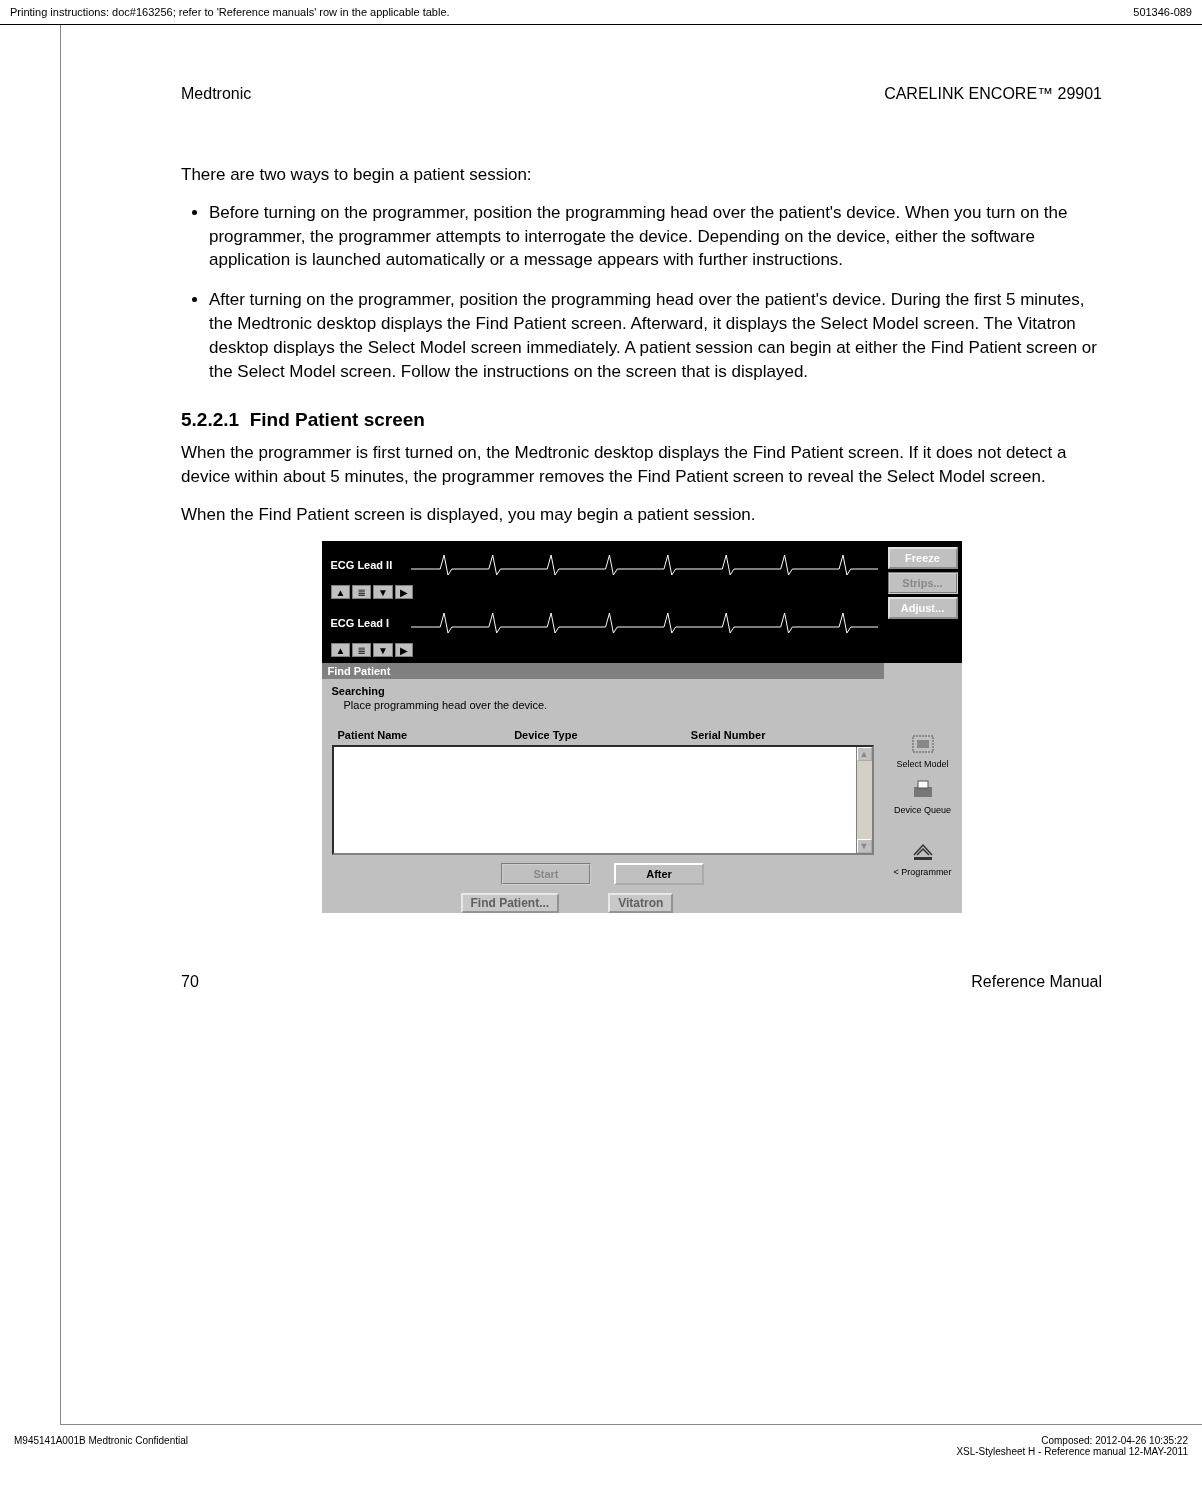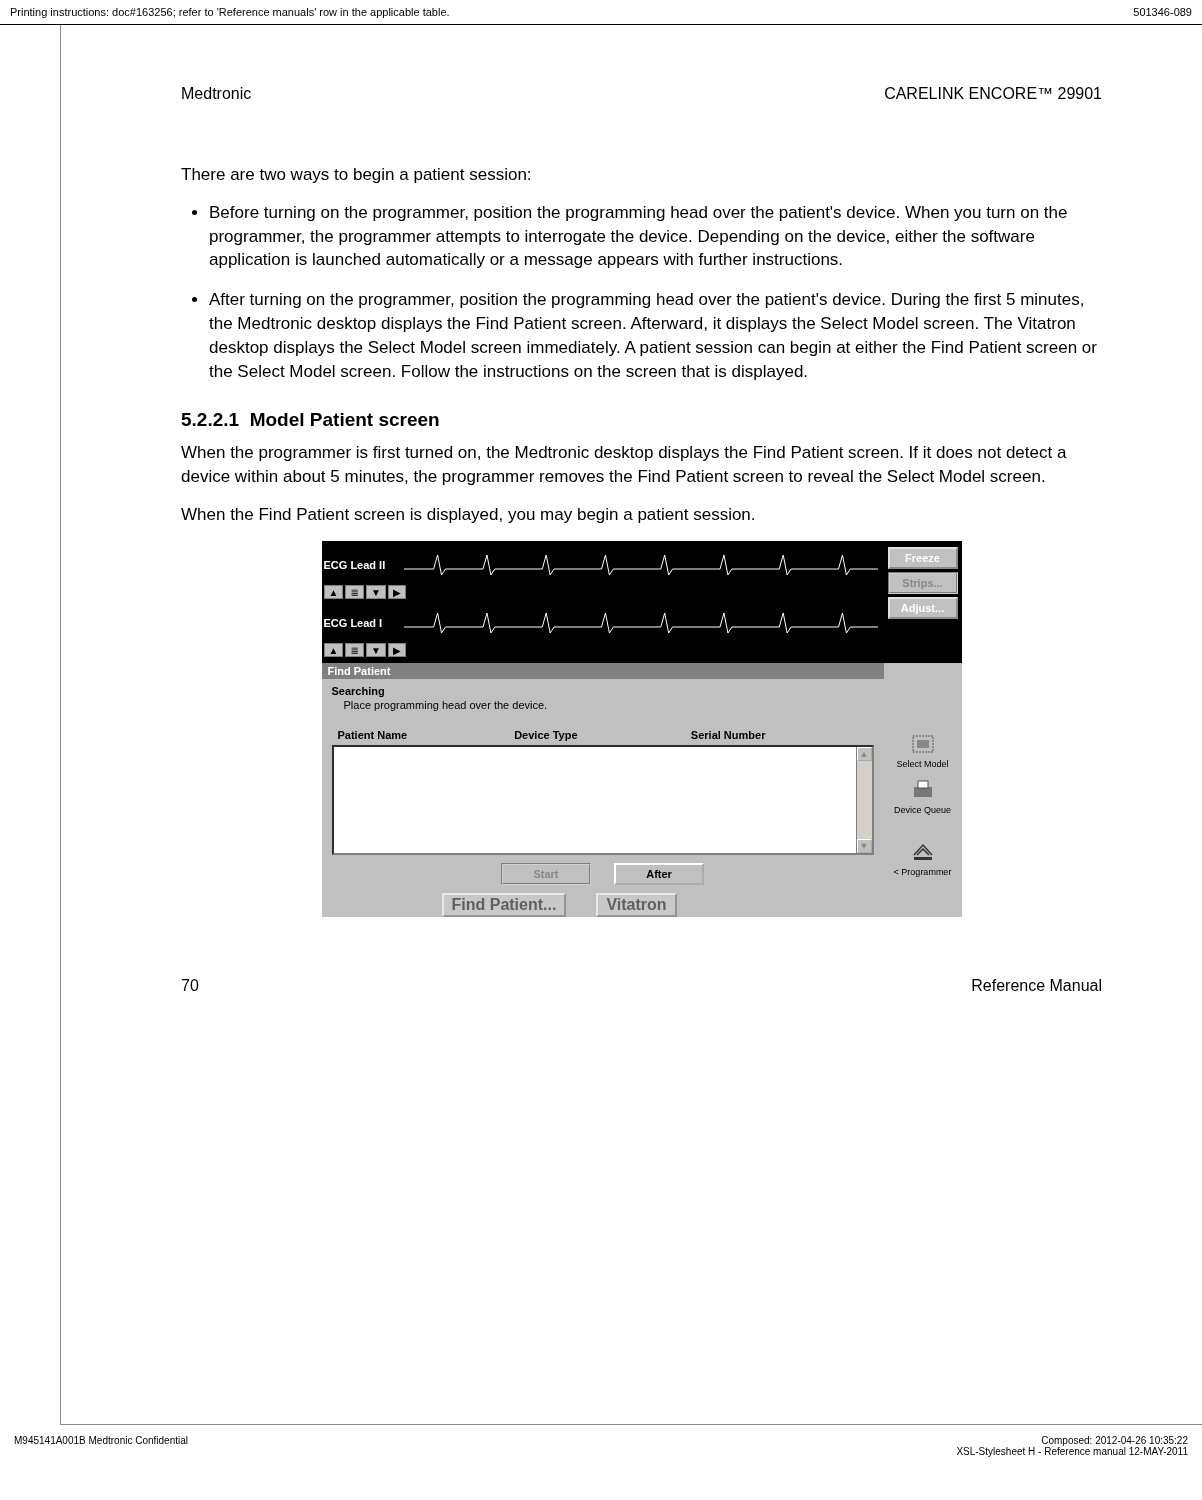--- a/index.html
+++ b/index.html
@@ -47,21 +47,21 @@
     background: #000;
     padding: 0;
     font-family: Tahoma, Arial, sans-serif;
     font-size: 11px;
   }
   .ecg-area {
     display: flex;
     background: #000;
     color: #fff;
   }
-  .ecg-main { flex: 1; padding: 6px 6px 0 2px; }
+  .ecg-main { flex: 1; padding: 6px 6px 0 9px; }
   .ecg-row { display: flex; align-items: center; margin-bottom: 2px; }
   .ecg-label { color: #fff; font-weight: bold; font-size: 11px; width: 80px; }
   .ecg-controls {
     margin: 2px 0 6px 0;
   }
   .ecg-btn {
     display: inline-block;
     background: #c0c0c0;
     color: #000;
     padding: 0 4px;
@@ -181,24 +181,25 @@
   }
   .bottom-tabs {
     display:flex;
     background:#c0c0c0;
     padding: 0 0 0 120px;
   }
   .bottom-tab {
     border: 2px outset #e8e8e8;
     background:#c8c8c8;
     color:#606060;
-    font-size:16px;
+    font-size:12px;
     padding:1px 8px;
     margin-right:30px;
     font-weight:bold;
+    margin-left:19px;
   }
 
   .page-num { font-size: 16px; margin-top: 60px; display:flex; justify-content:space-between; }
 
   .footer-bar {
     font-size: 10px;
     padding: 10px 14px 18px;
     display:flex;
     justify-content:space-between;
     color:#000;
@@ -222,21 +223,21 @@
 
   <p class="body-text">There are two ways to begin a patient session:</p>
 
   <ul class="bullets">
     <li>Before turning on the programmer, position the programming head over the patient's device. When you turn on the programmer, the programmer attempts to interrogate the device. Depending on the device, either the software application is launched automatically or a message appears with further instructions.</li>
     <li>After turning on the programmer, position the programming head over the patient's device. During the first 5 minutes, the Medtronic desktop displays the Find Patient screen. Afterward, it displays the Select Model screen. The Vitatron desktop displays the Select Model screen immediately. A patient session can begin at either the Find Patient screen or the Select Model screen. Follow the instructions on the screen that is displayed.</li>
   </ul>
 
   <h3 class="section-head">
     <span>5.2.2.1</span>&nbsp;
-    <span>Model Patient screen</span>
+    <span>Find Patient screen</span>
   </h3>
 
   <p class="body-text">When the programmer is first turned on, the Medtronic desktop displays the Find Patient screen. If it does not detect a device within about 5 minutes, the programmer removes the Find Patient screen to reveal the Select Model screen.</p>
   <p class="body-text">When the Find Patient screen is displayed, you may begin a patient session.</p>
 
   <div class="screenshot">
 
     <div class="ecg-area">
       <div class="ecg-main">
         <div class="ecg-row">

